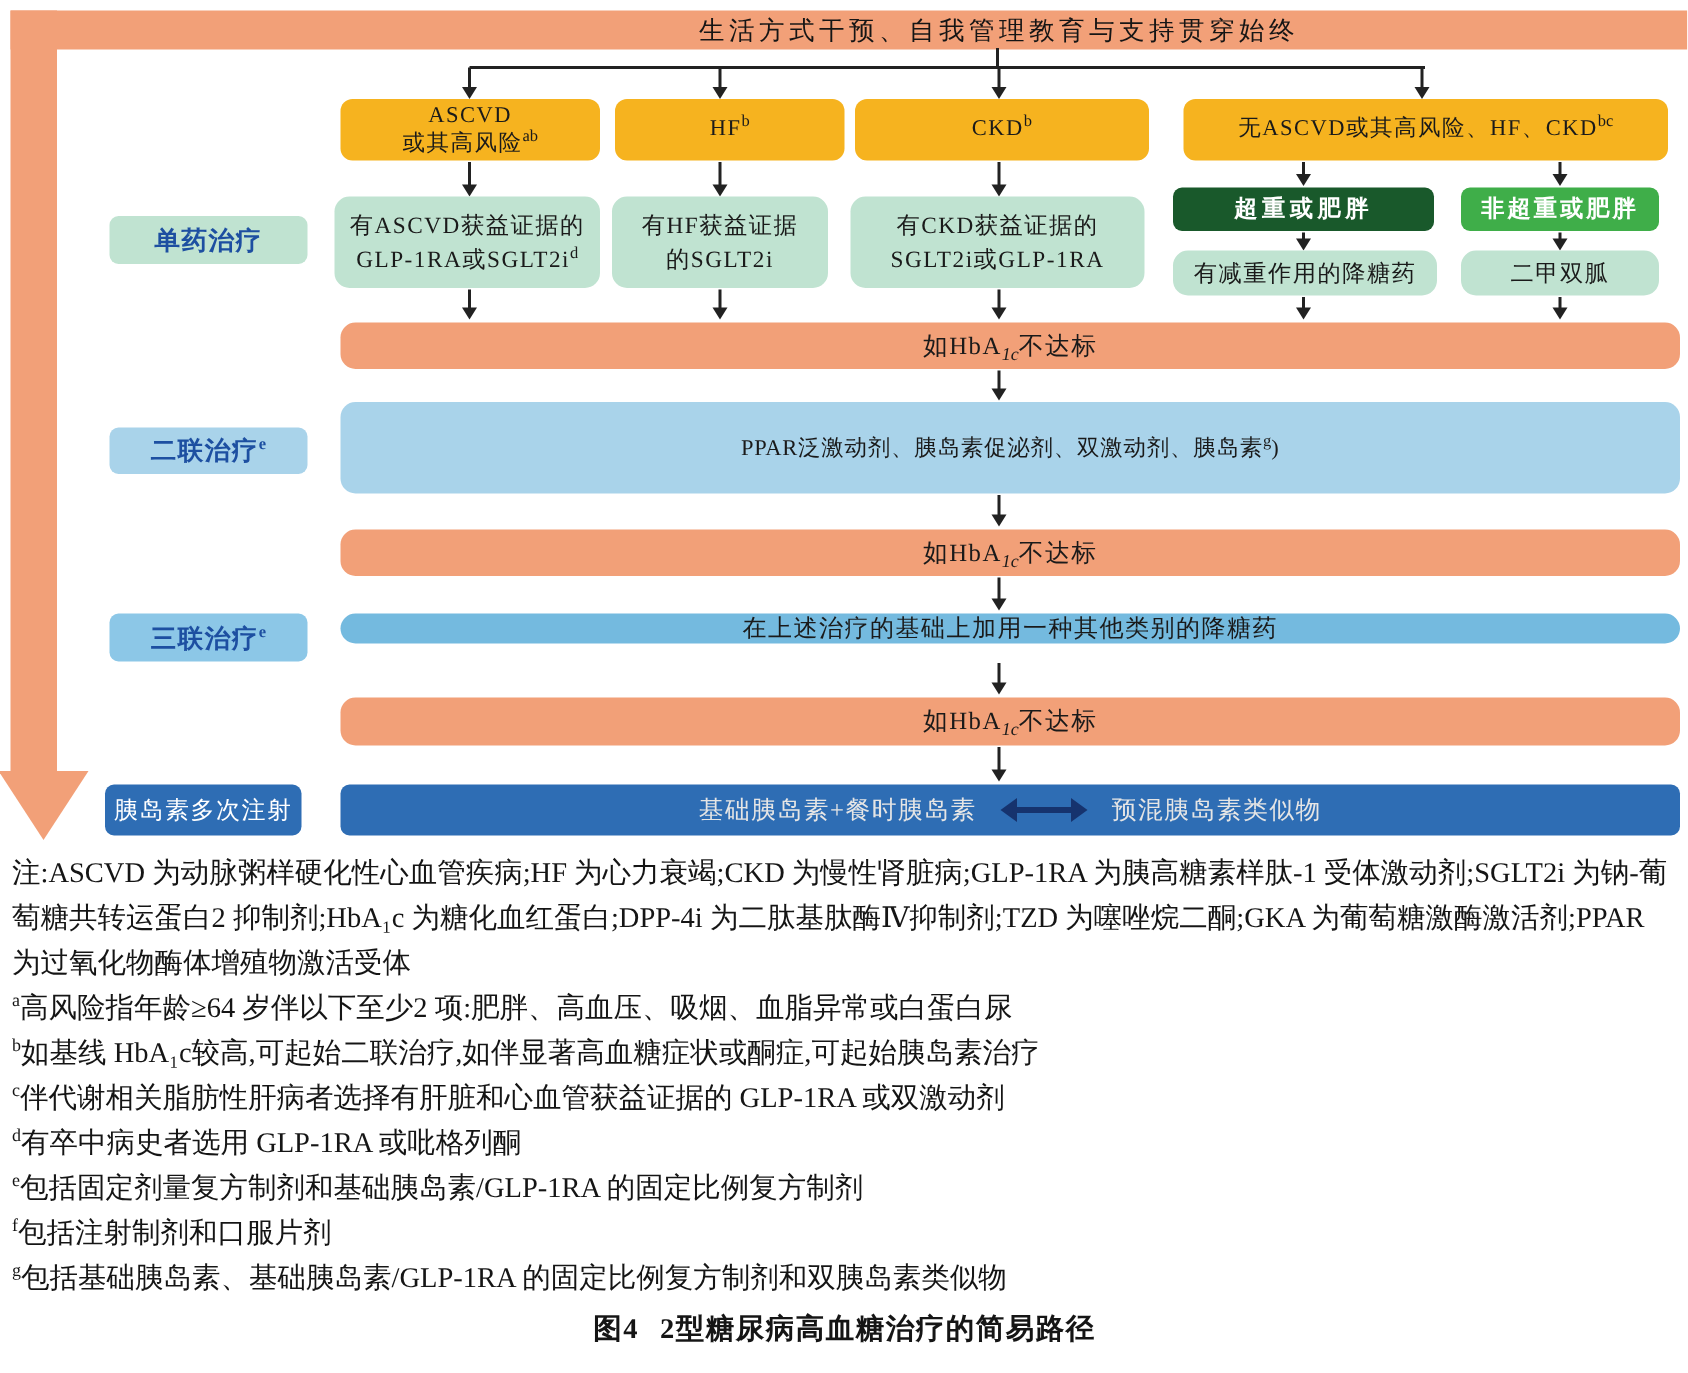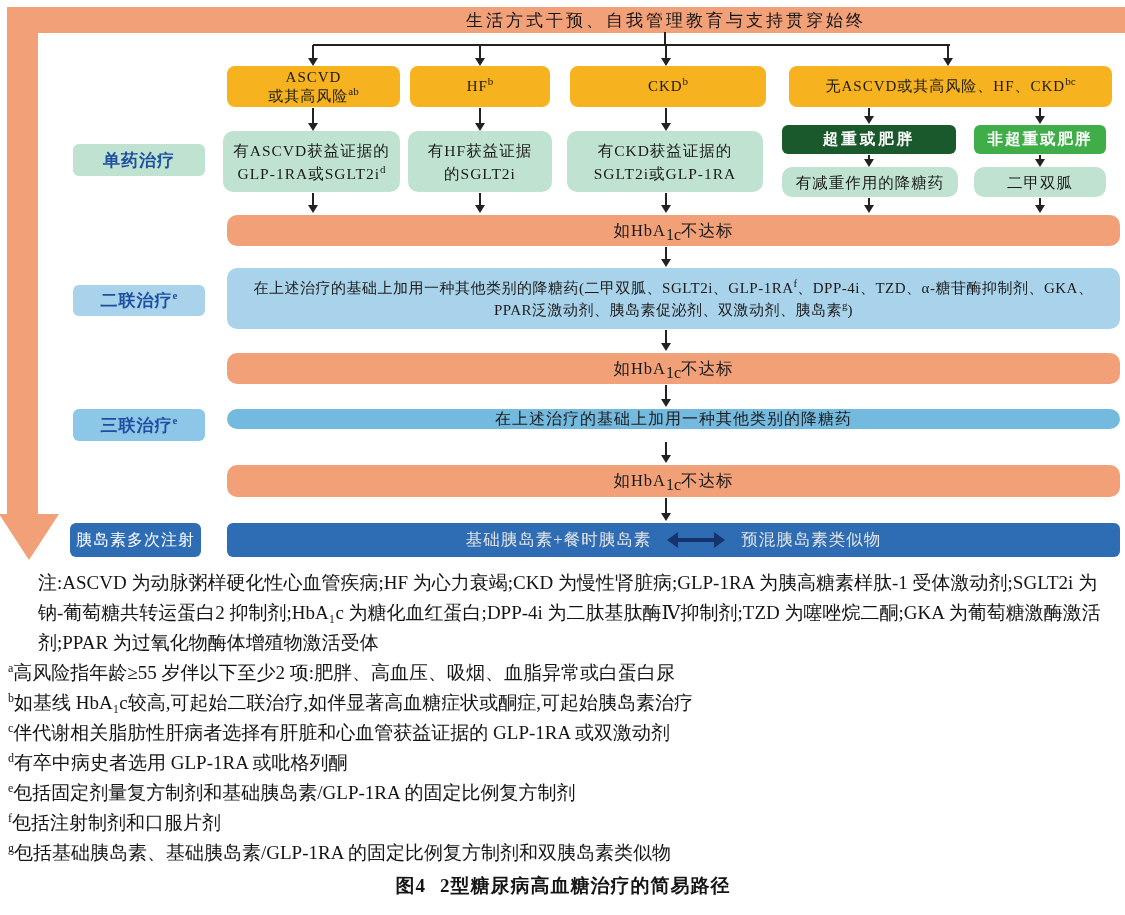--- a/index.html
+++ b/index.html
@@ -49,24 +49,24 @@
   .lbl-insulin{background:#2E6DB4;color:#fff;font-weight:normal;font-size:16px;letter-spacing:1px;}
   .bluebar{background:#2E6DB4;color:#e5e5e5;border-radius:6px;display:flex;align-items:center;justify-content:center;
         font-size:16.5px;letter-spacing:1px;}
   .dbl-arrow{position:relative;width:58px;height:16px;margin:0 16px;flex:0 0 auto;}
   .dbl-arrow i{position:absolute;left:8px;right:8px;top:6px;height:4px;background:#16336E;}
   .dbl-arrow::before{content:"";position:absolute;left:0;top:0;width:0;height:0;
         border-top:8px solid transparent;border-bottom:8px solid transparent;border-right:11px solid #16336E;}
   .dbl-arrow::after{content:"";position:absolute;right:0;top:0;width:0;height:0;
         border-top:8px solid transparent;border-bottom:8px solid transparent;border-left:11px solid #16336E;}
   sup.s{font-size:11px;line-height:0;vertical-align:super;letter-spacing:0;}
-  sub.s{font-size:16px;line-height:0;vertical-align:sub;letter-spacing:0;}
+  sub.s{font-size:12px;line-height:0;vertical-align:sub;letter-spacing:0;font-style:italic;}
   
   .notes{left:8px;top:568px;width:1110px;font-size:19px;color:#151515;}
-  .legend{line-height:30px;margin-left:30px;}
+  .legend{line-height:30px;}
   .fnote{line-height:30px;}
   .fnote sup.s{font-size:12px;}
   .caption{margin-top:5px;text-align:center;font-weight:bold;font-size:19px;letter-spacing:1px;}
   .caption .cap-b{margin-right:14px;}
 </style>
 </head>
 <body>
 
 <div class="stage">
 
@@ -80,21 +80,21 @@
   <div class="abs hline"></div>
   <div class="abs va" style="left:308px;top:45px;height:21px;"></div>
   <div class="abs va" style="left:475px;top:45px;height:21px;"></div>
   <div class="abs va" style="left:661px;top:45px;height:21px;"></div>
   <div class="abs va" style="left:943px;top:45px;height:21px;"></div>
 
   <div class="abs ybox" style="left:227px;top:66px;width:173px;height:41px;">
     <span>ASCVD</span>
     <span><span>或其高风险</span><sup class="s">ab</sup></span>
   </div>
-  <div class="abs ybox" style="left:410px;top:66px;width:140px;height:41px;">
+  <div class="abs ybox" style="left:410px;top:66px;width:153px;height:41px;">
     <span><span>HF</span><sup class="s">b</sup></span>
   </div>
   <div class="abs ybox" style="left:789px;top:66px;width:323px;height:41px;">
     <span><span>无ASCVD或其高风险、HF、CKD</span><sup class="s">bc</sup></span>
   </div>
   <div class="abs ybox" style="left:570px;top:66px;width:196px;height:41px;">
     <span><span>CKD</span><sup class="s">b</sup></span>
   </div>
 
   <div class="abs va" style="left:308px;top:108px;height:23px;"></div>
@@ -143,21 +143,20 @@
 
   <div class="abs obar" style="left:227px;top:215px;width:893px;height:31px;">
     <span><span>如HbA</span><sub class="s">1c</sub><span>不达标</span></span>
   </div>
   <div class="abs va" style="left:661px;top:247px;height:20px;"></div>
 
   <div class="abs lbl lbl-dual" style="left:73px;top:285px;width:132px;height:31px;">
     <span><span>二联治疗</span><sup class="s">e</sup></span>
   </div>
   <div class="abs bband" style="left:227px;top:268px;width:893px;height:61px;">
-    <span><span>在上述治疗的基础上加用一种其他类别的降糖药(二甲双胍、SGLT2i、GLP-1RA</span><sup class="s">f</sup><span>、DPP-4i、TZD、α-糖苷酶抑制剂、GKA、</span></span>
     <span><span>PPAR泛激动剂、胰岛素促泌剂、双激动剂、胰岛素</span><sup class="s">g</sup><span>)</span></span>
   </div>
   <div class="abs va" style="left:661px;top:330px;height:21px;"></div>
 
   <div class="abs obar" style="left:227px;top:353px;width:893px;height:31px;">
     <span><span>如HbA</span><sub class="s">1c</sub><span>不达标</span></span>
   </div>
   <div class="abs va" style="left:661px;top:385px;height:22px;"></div>
 
   <div class="abs lbl lbl-triple" style="left:73px;top:409px;width:132px;height:32px;">
@@ -179,21 +178,21 @@
   <div class="abs bluebar" style="left:227px;top:523px;width:893px;height:34px;">
     <span>基础胰岛素+餐时胰岛素</span>
     <span class="dbl-arrow">
         <i></i>
       </span>
     <span>预混胰岛素类似物</span>
   </div>
 
   <div class="abs notes">
     <div class="legend">注:ASCVD 为动脉粥样硬化性心血管疾病;HF 为心力衰竭;CKD 为慢性肾脏病;GLP-1RA 为胰高糖素样肽-1 受体激动剂;SGLT2i 为钠-葡萄糖共转运蛋白2 抑制剂;HbA₁c 为糖化血红蛋白;DPP-4i 为二肽基肽酶Ⅳ抑制剂;TZD 为噻唑烷二酮;GKA 为葡萄糖激酶激活剂;PPAR 为过氧化物酶体增殖物激活受体</div>
-    <div class="fnote"><sup class="s">a</sup><span>高风险指年龄≥55 岁伴以下至少2 项:肥胖、高血压、吸烟、血脂异常或白蛋白尿</span></div>
+    <div class="fnote"><sup class="s">a</sup><span>高风险指年龄≥64 岁伴以下至少2 项:肥胖、高血压、吸烟、血脂异常或白蛋白尿</span></div>
     <div class="fnote"><sup class="s">b</sup><span>如基线 HbA₁c较高,可起始二联治疗,如伴显著高血糖症状或酮症,可起始胰岛素治疗</span></div>
     <div class="fnote"><sup class="s">c</sup><span>伴代谢相关脂肪性肝病者选择有肝脏和心血管获益证据的 GLP-1RA 或双激动剂</span></div>
     <div class="fnote"><sup class="s">d</sup><span>有卒中病史者选用 GLP-1RA 或吡格列酮</span></div>
     <div class="fnote"><sup class="s">e</sup><span>包括固定剂量复方制剂和基础胰岛素/GLP-1RA 的固定比例复方制剂</span></div>
     <div class="fnote"><sup class="s">f</sup><span>包括注射制剂和口服片剂</span></div>
     <div class="fnote"><sup class="s">g</sup><span>包括基础胰岛素、基础胰岛素/GLP-1RA 的固定比例复方制剂和双胰岛素类似物</span></div>
     <div class="caption">
       <span class="cap-b">图4</span><span>2型糖尿病高血糖治疗的简易路径</span>
     </div>
   </div>

